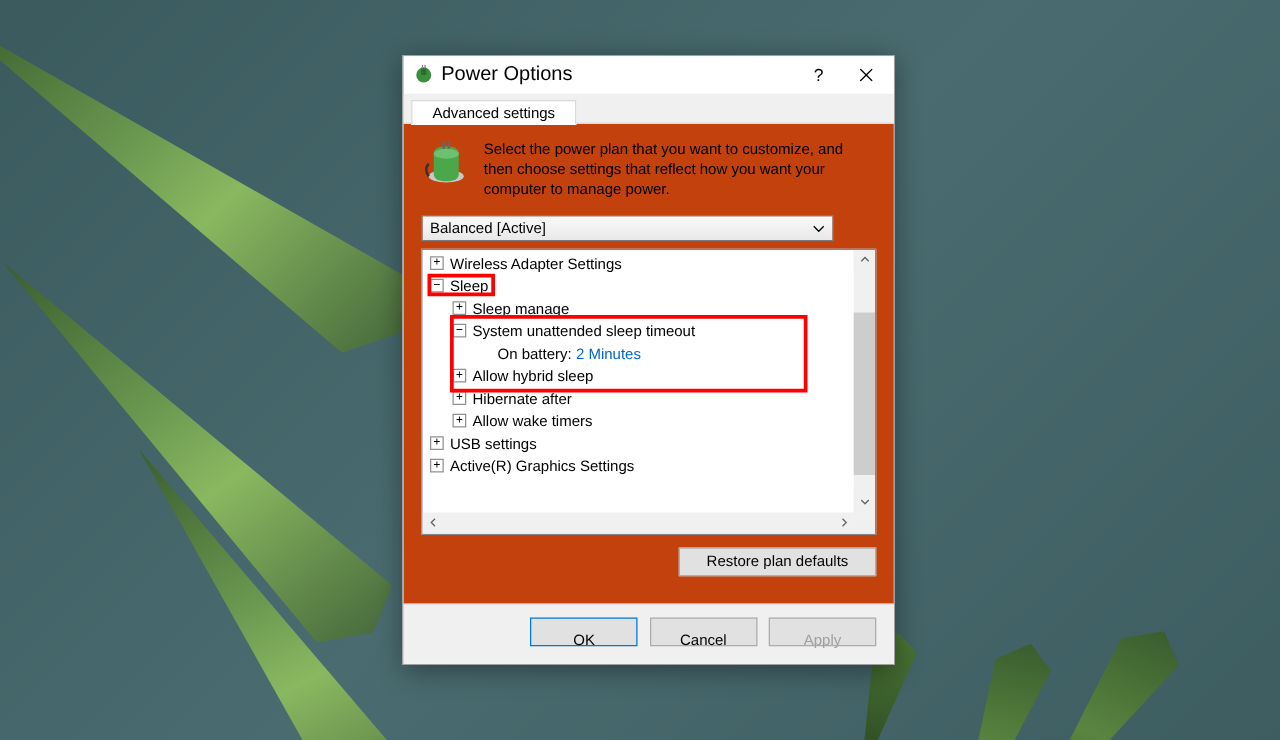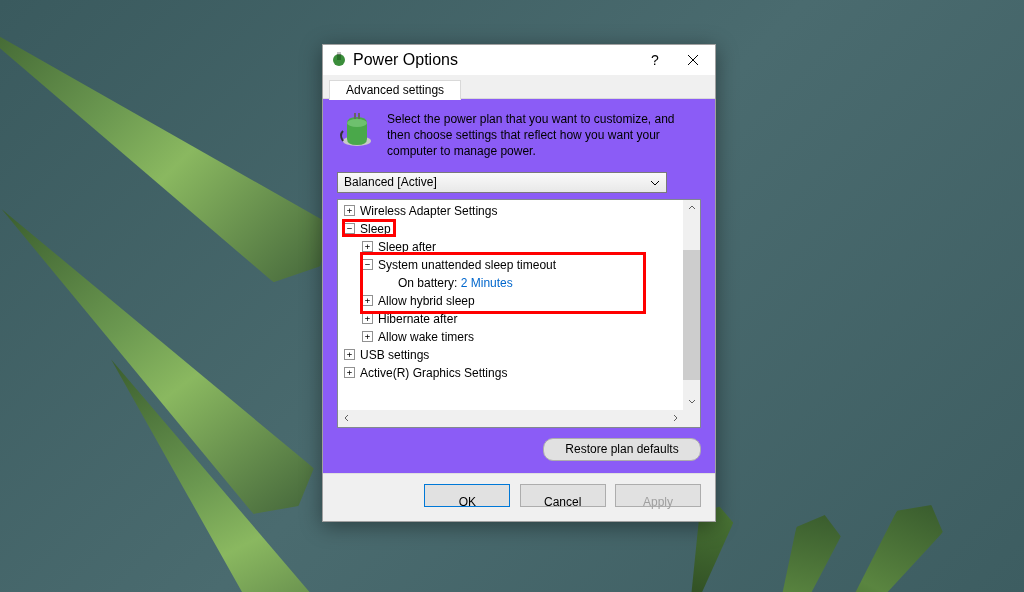--- a/index.html
+++ b/index.html
@@ -75,22 +75,22 @@
       border-bottom: 1px solid #fff;
       padding: 3px 16px;
       font-size: 12px;
       position: relative;
       top: 1px;
       height: 20px;
       line-height: 13px;
     }
 
     .tabbody {
-      padding: 12px 14px 8px 14px;
-      background: #8b5cf6;
+      padding: 12px 14px 18px 14px;
+      background: #c2410c;
     }
     .intro {
       display: flex;
       gap: 10px;
       margin-bottom: 12px;
     }
     .intro-icon { width: 40px; flex-shrink: 0; }
     .intro-text { flex: 1; font-size: 12px; color: #000; line-height: 1.35; }
 
     .plan-dropdown {
@@ -170,21 +170,21 @@
     }
     .btn {
       font-family: inherit;
       font-size: 12px;
       background: #e1e1e1;
       border: 1px solid #adadad;
       height: 23px;
       padding: 0 16px;
       cursor: default;
     }
-    .btn.restore { width: 158px; padding: 0; border-radius: 10px; }
+    .btn.restore { width: 158px; padding: 0; }
 
     .footer {
       background: #f0f0f0;
       border-top: 1px solid #dfdfdf;
       padding: 10px 14px 12px 14px;
       text-align: right;
     }
     .footer .btn { width: 86px; padding: 10px; margin-left: 6px; }
     .btn.primary { border: 1px solid #0078d7; }
     .btn.disabled { color: #a0a0a0; }
@@ -254,21 +254,21 @@
           <div class="tree-row">
             <span class="exp">+</span>
             <span>Wireless Adapter Settings</span>
           </div>
           <div class="tree-row">
             <span class="exp">−</span>
             <span>Sleep</span>
           </div>
           <div class="tree-row ind1">
             <span class="exp">+</span>
-            <span>Sleep after</span>
+            <span>Sleep manage</span>
           </div>
           <div class="tree-row ind1">
             <span class="exp">−</span>
             <span>System unattended sleep timeout</span>
           </div>
           <div class="tree-row ind3">
             <span>On battery:</span>&nbsp;
             <span class="link">2 Minutes</span>
           </div>
           <div class="tree-row ind1">

